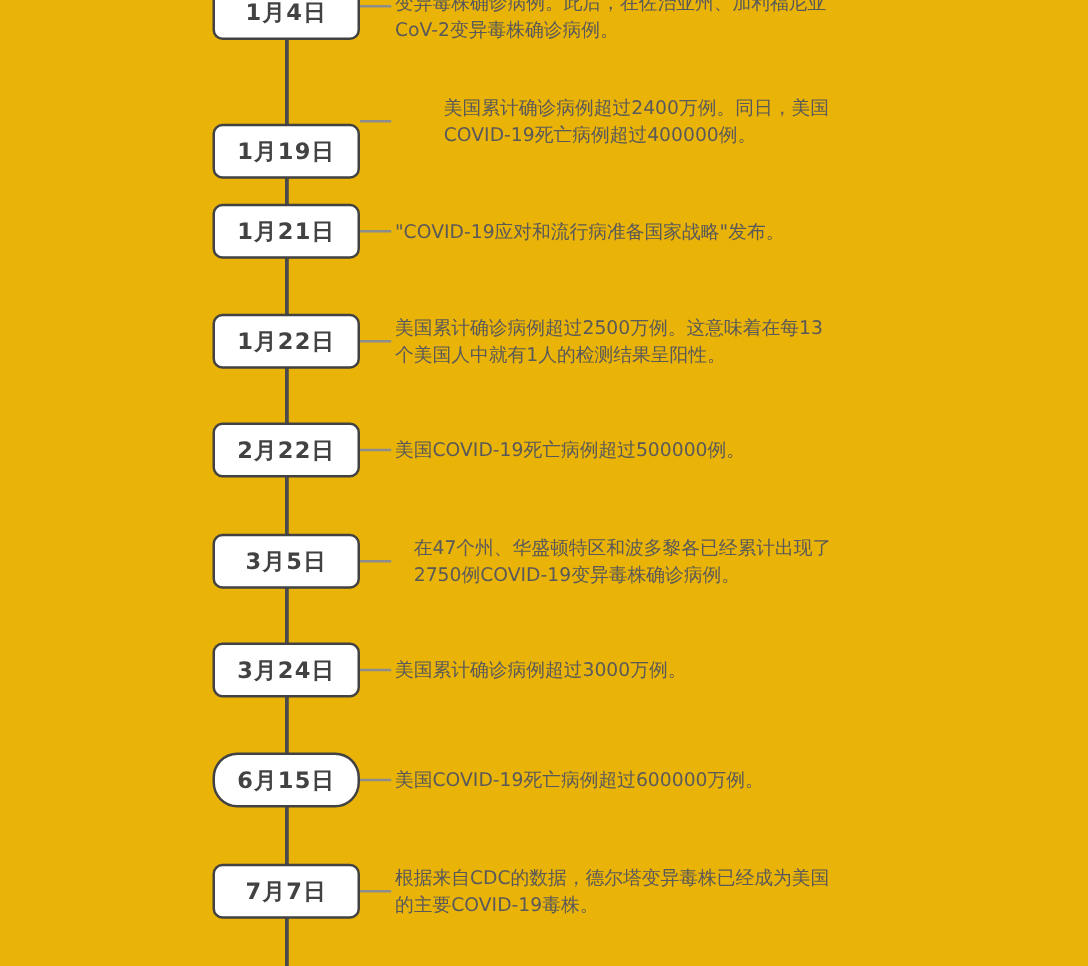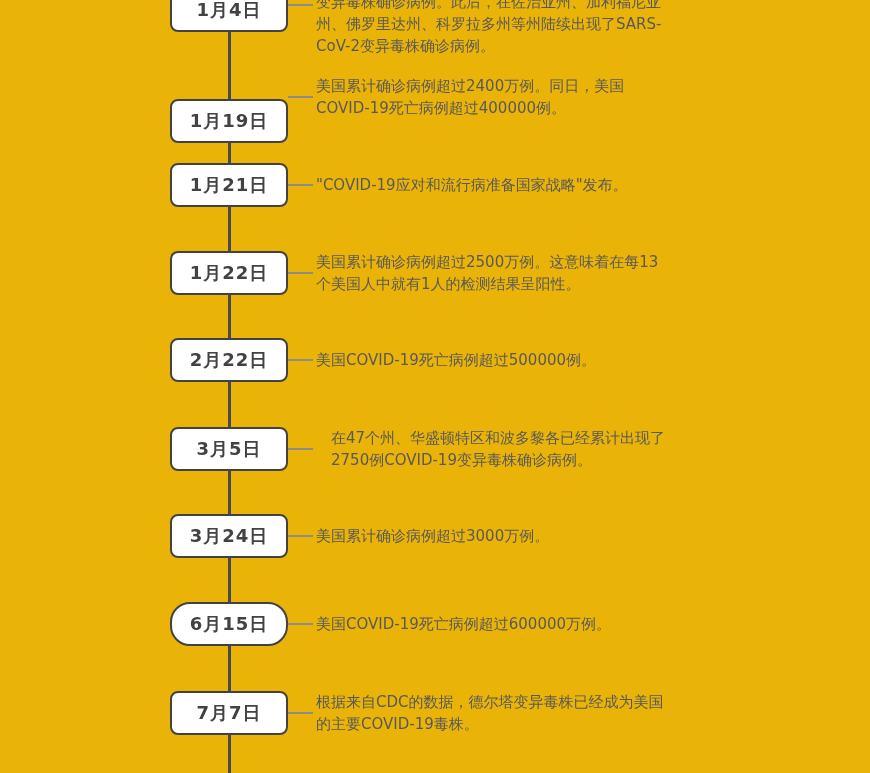--- a/index.html
+++ b/index.html
@@ -72,29 +72,28 @@
 <div class="canvas">
 
   <div class="spine"></div>
 
   <div class="date-box" style="top:-12px;">
     <span class="date-label">1月4日</span>
   </div>
   <div class="connector" style="top:4px;"></div>
   <div class="desc" style="top:-9px;">
     <div class="desc-line">变异毒株确诊病例。此后，在佐治亚州、加利福尼亚</div>
-    <div class="desc-line">州、佛罗里达州、科罗拉多州等州陆续出现了SARS-</div>
     <div class="desc-line">CoV-2变异毒株确诊病例。</div>
   </div>
 
   <div class="date-box" style="top:75px;margin-top:24px;">
     <span class="date-label">1月19日</span>
   </div>
   <div class="connector" style="top:96px;"></div>
-  <div class="desc" style="top:75px;">
+  <div class="desc" style="top:75px;margin-left:39px;">
     <div class="desc-line">美国累计确诊病例超过2400万例。同日，美国</div>
     <div class="desc-line">COVID-19死亡病例超过400000例。</div>
   </div>
 
   <div class="date-box" style="top:163px;">
     <span class="date-label">1月21日</span>
   </div>
   <div class="connector" style="top:184px;"></div>
   <div class="desc" style="top:174px;">
     <div class="desc-line">"COVID-19应对和流行病准备国家战略"发布。</div>

